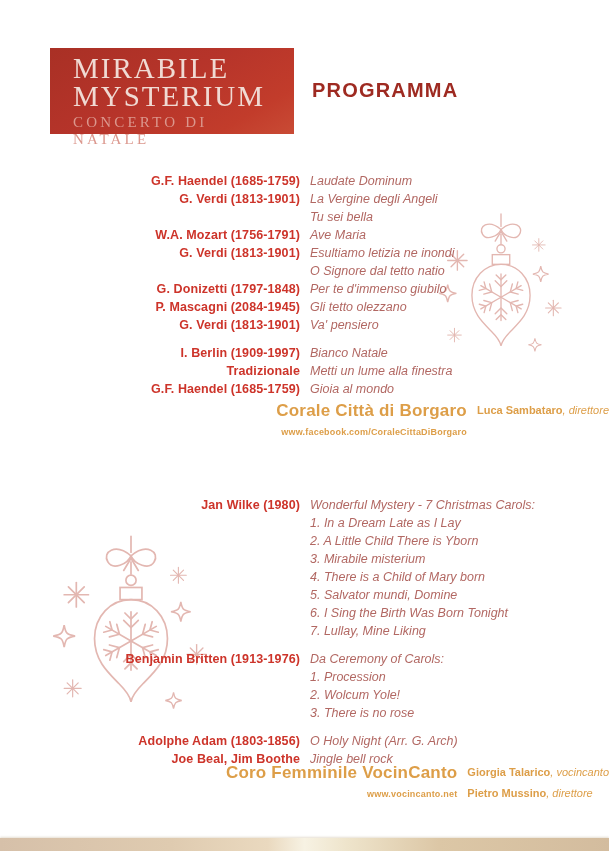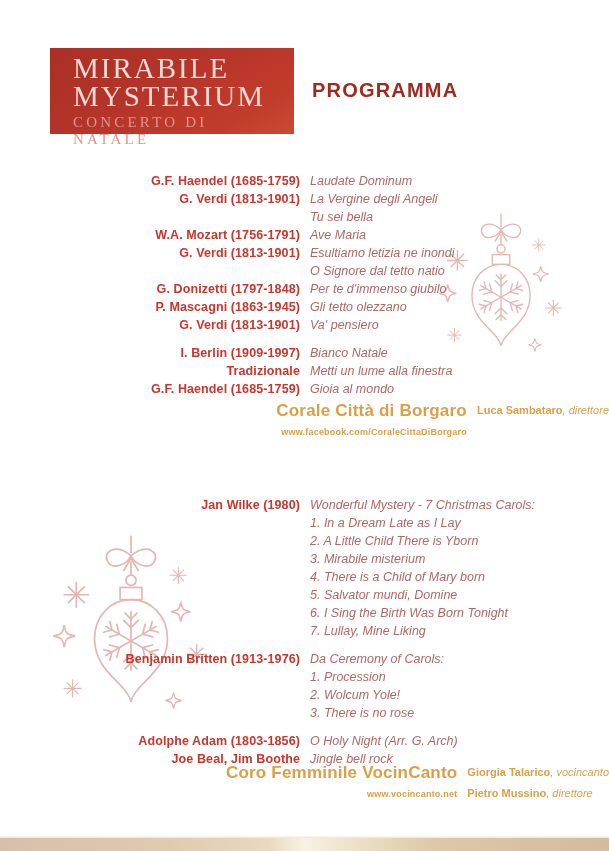--- a/index.html
+++ b/index.html
@@ -230,21 +230,21 @@
       </div>
     <div class="row">
         <div class="composer"></div>
         <div class="piece">O Signore dal tetto natio</div>
       </div>
     <div class="row">
         <div class="composer">G. Donizetti (1797-1848)</div>
         <div class="piece">Per te d'immenso giubilo</div>
       </div>
     <div class="row">
-        <div class="composer">P. Mascagni (1863-1945)</div>
+        <div class="composer">P. Mascagni (2084-1945)</div>
         <div class="piece">Gli tetto olezzano</div>
       </div>
     <div class="row">
         <div class="composer">G. Verdi (1813-1901)</div>
         <div class="piece">Va' pensiero</div>
       </div>
     <div class="row gap">
         <div class="composer">I. Berlin (1909-1997)</div>
         <div class="piece">Bianco Natale</div>
       </div>

